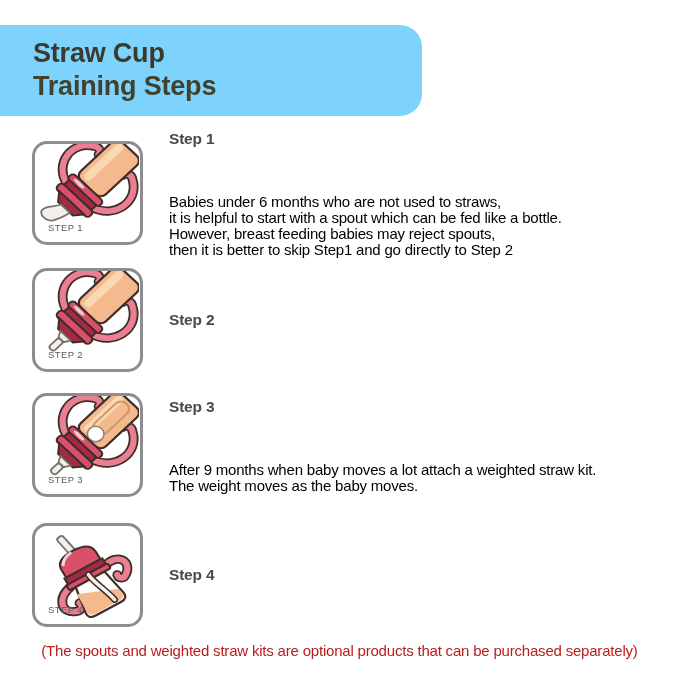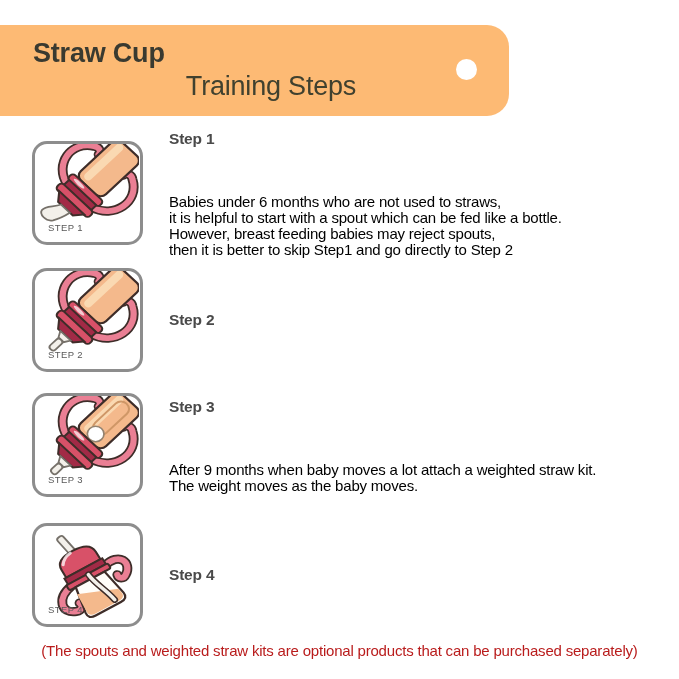--- a/index.html
+++ b/index.html
@@ -8,33 +8,33 @@
     background:#ffffff;
     font-family:"Liberation Sans", sans-serif;
     position:relative;
     overflow:hidden;
   }
   .canvas { position:absolute; inset:0; }
 
   
   .banner {
     position:absolute; left:0; top:25px;
-    width:509px; height:91px;
-    background:#fdba74;
+    width:422px; height:91px;
+    background:#7dd3fc;
     border-radius:0 22px 22px 0;
     box-sizing:border-box;
     padding:12px 0 0 33px;
   }
   .banner .line1 {
     font-size:27px; font-weight:bold; color:#3a3a30;
     line-height:33px; letter-spacing:-0.2px;
   }
   .banner .line2 {
-    font-size:27px; font-weight:normal; color:#40412f;
-    line-height:33px; letter-spacing:-0.2px;text-align:center;
+    font-size:27px; font-weight:bold; color:#40412f;
+    line-height:33px; letter-spacing:-0.2px;
   }
   .banner .dot {
     position:absolute; left:456px; top:34px;
     width:21px; height:21px; border-radius:50%;
     background:#ffffff;
   }
 
   
   .row {
     position:absolute; left:32px;

